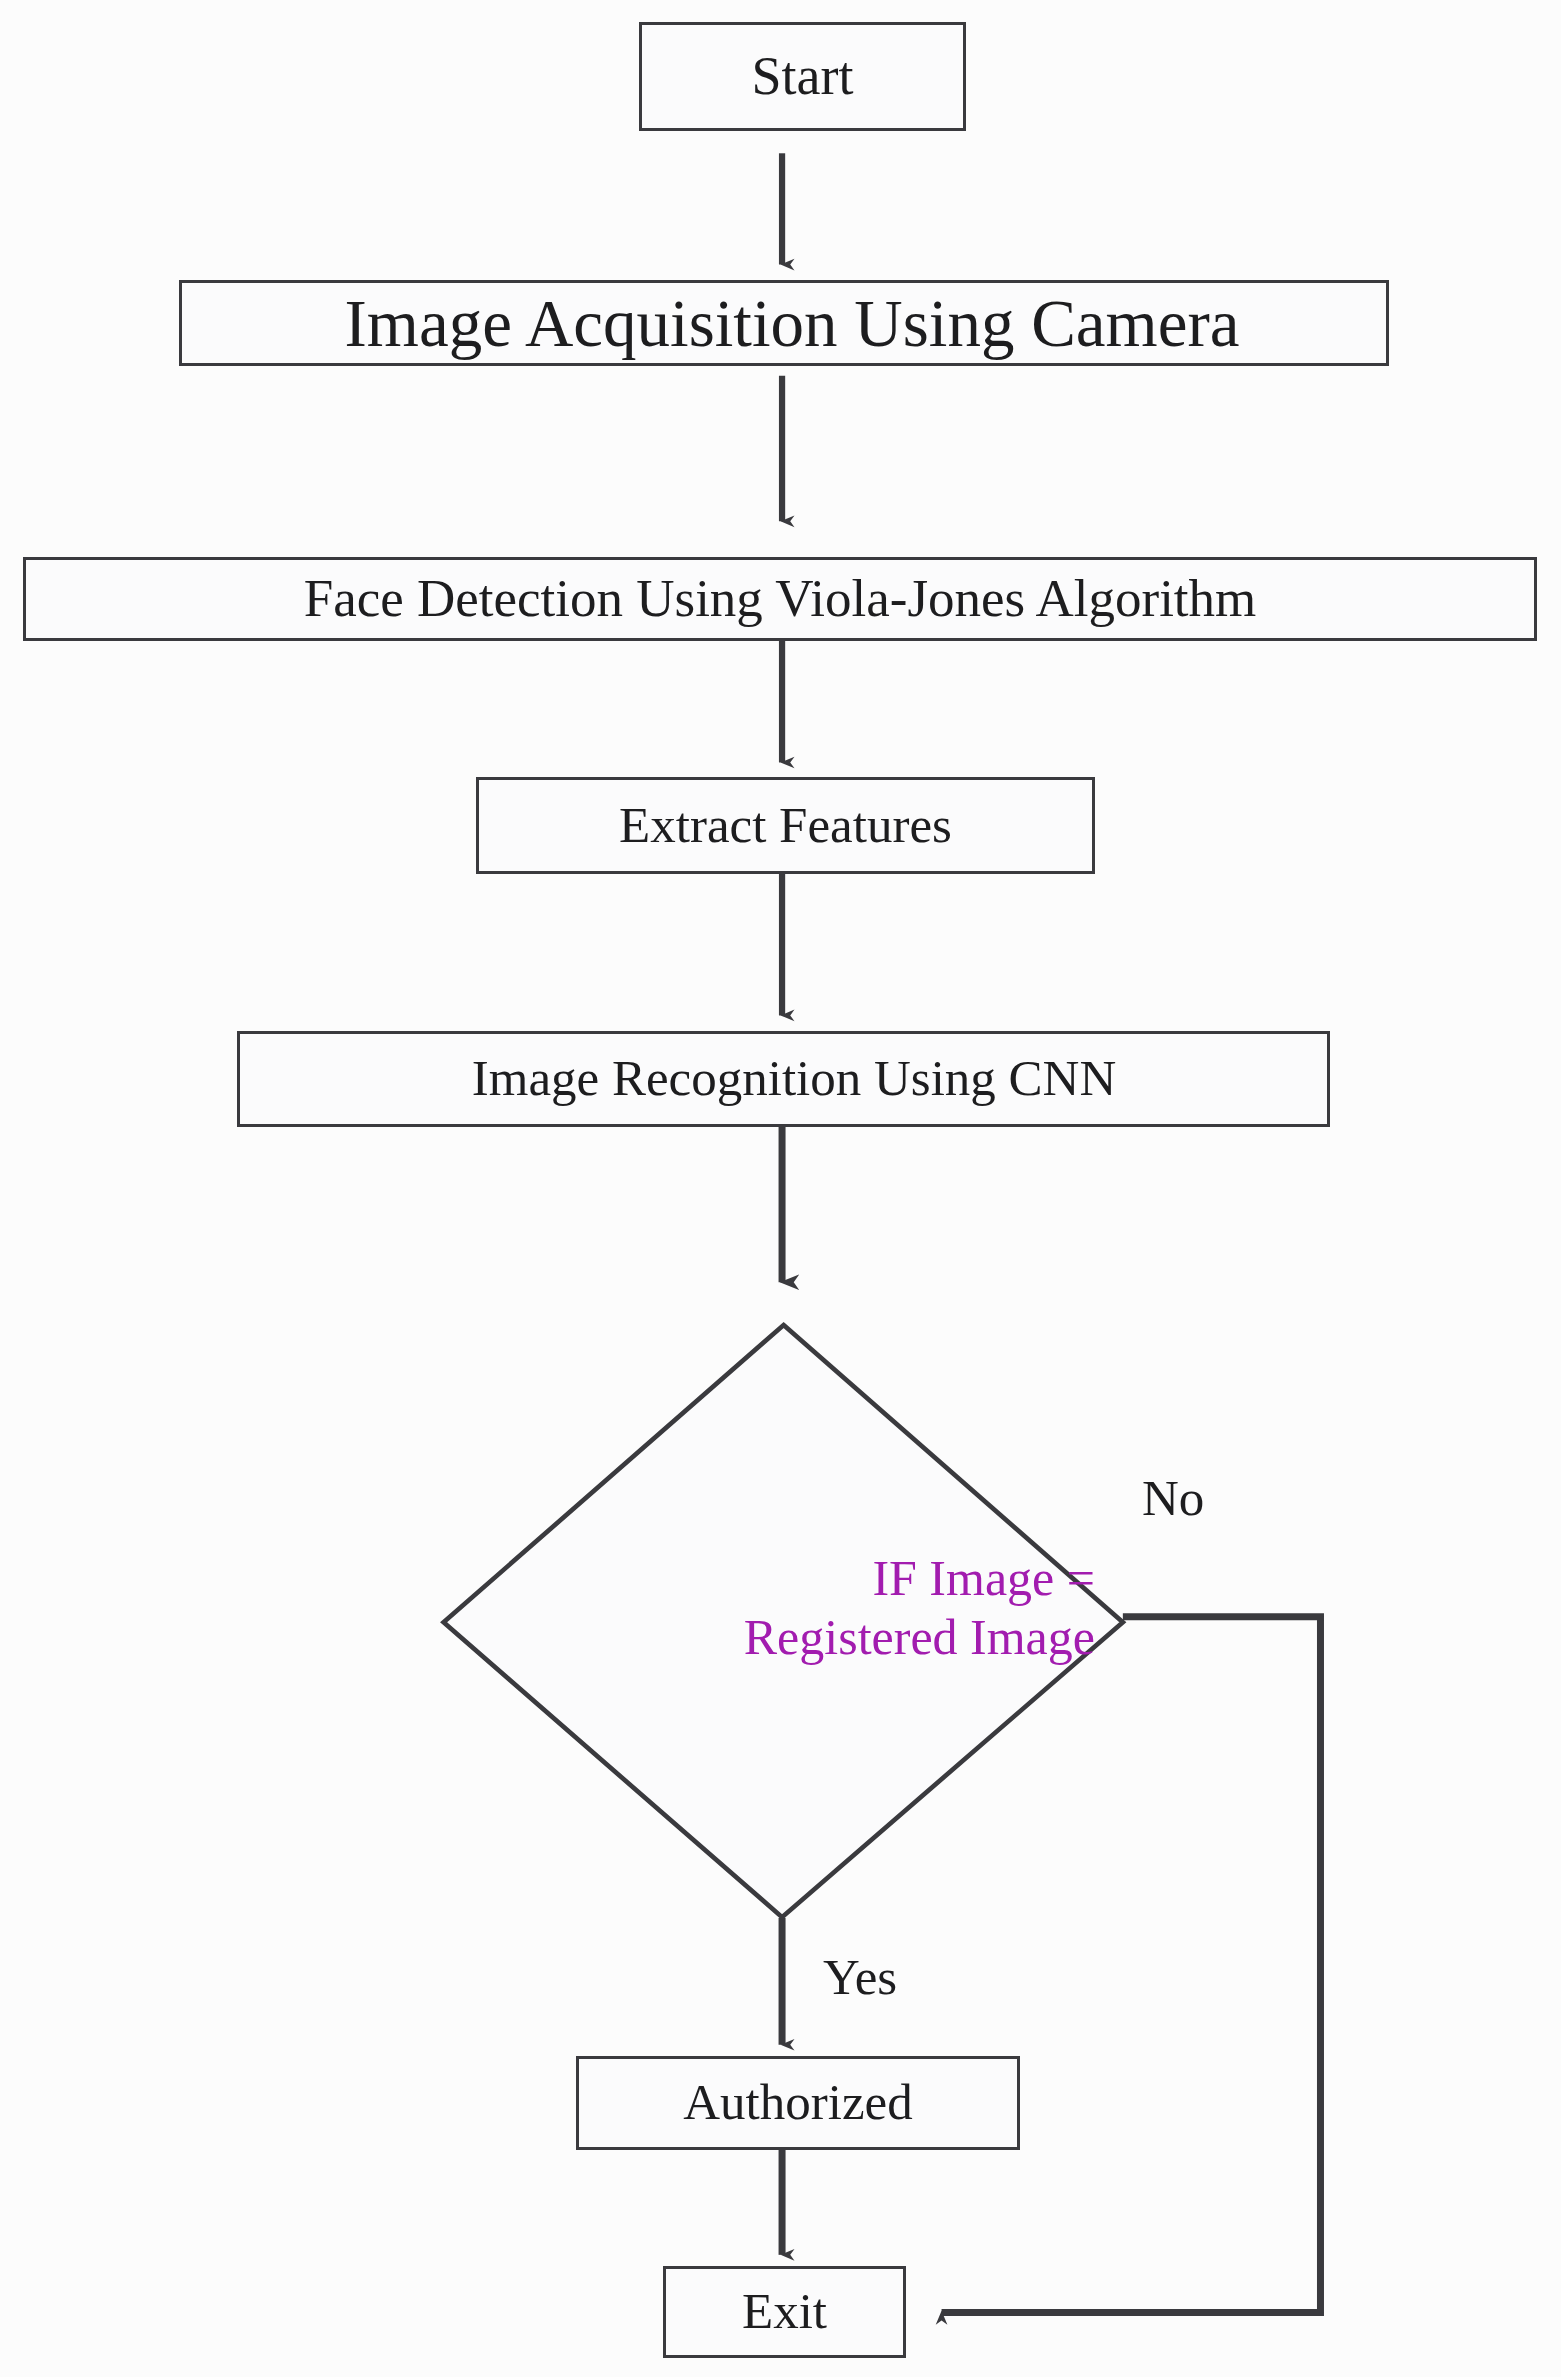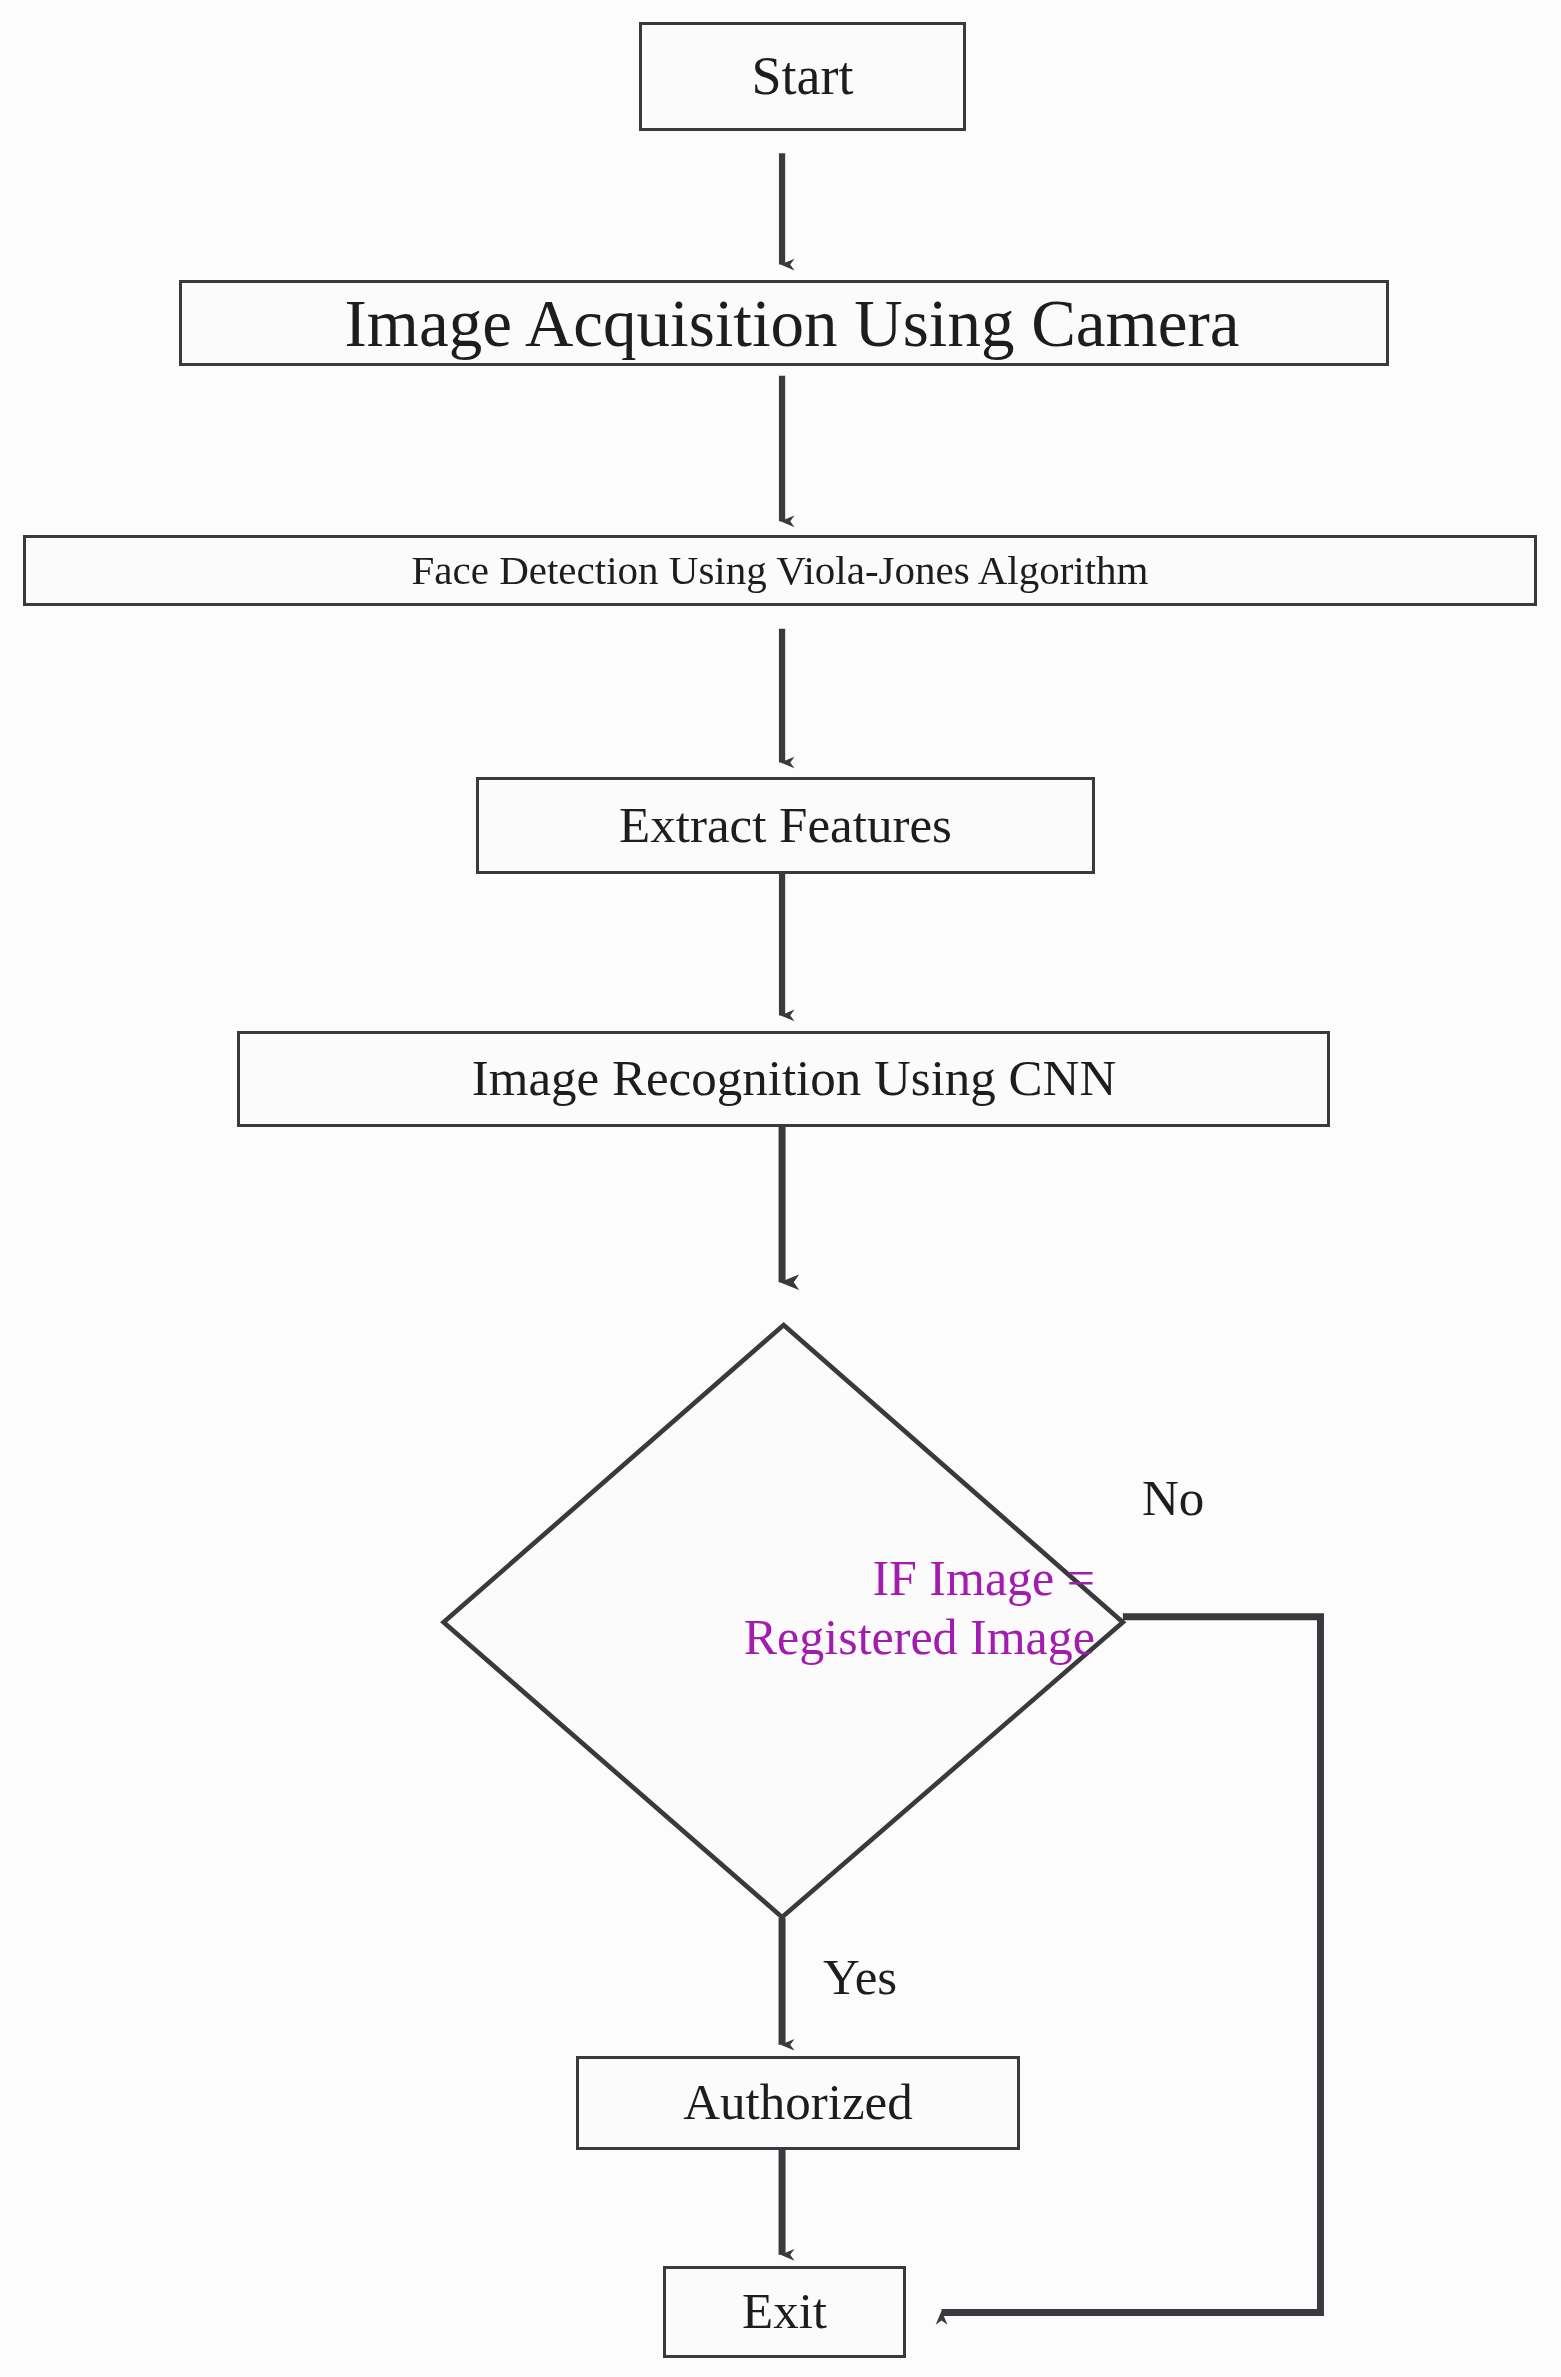--- a/index.html
+++ b/index.html
@@ -110,21 +110,21 @@
   </svg>
 
   <div class="node" style="left:619px; top:22px; width:327px; height:109px; font-size:54px;margin-left:20px;">
     <span class="node-label">Start</span>
   </div>
 
   <div class="node" style="left:179px; top:280px; width:1210px; height:86px; font-size:67px;padding-left:16px;">
     <span class="node-label">Image Acquisition Using Camera</span>
   </div>
 
-  <div class="node" style="left:23px; top:535px; width:1514px; height:71px; font-size:41px;">
+  <div class="node" style="left:23px; top:557px; width:1514px; height:84px; font-size:53px;">
     <span class="node-label">Face Detection Using Viola-Jones Algorithm</span>
   </div>
 
   <div class="node" style="left:476px; top:777px; width:619px; height:97px; font-size:51px;">
     <span class="node-label">Extract Features</span>
   </div>
 
   <div class="node" style="left:237px; top:1031px; width:1093px; height:96px; font-size:51px;padding-left:21px;">
     <span class="node-label">Image Recognition Using CNN</span>
   </div>

